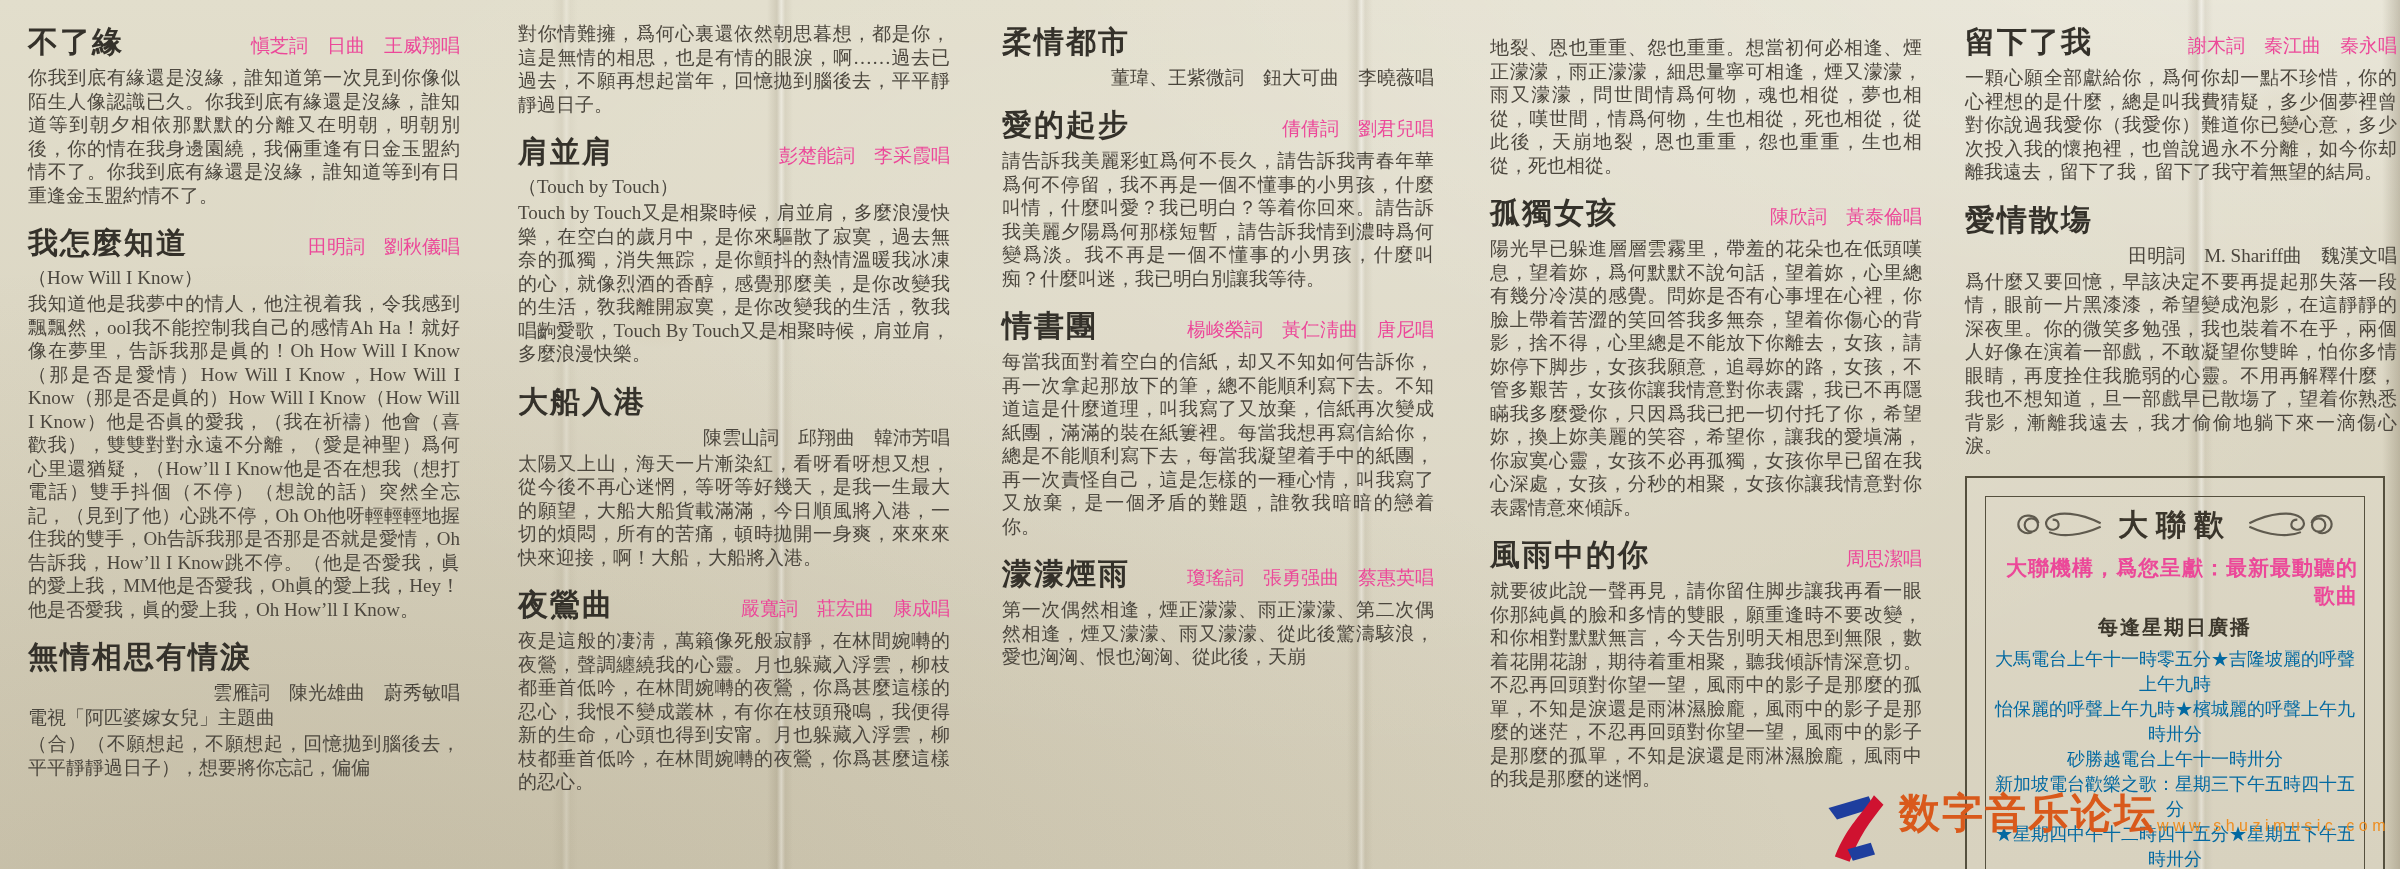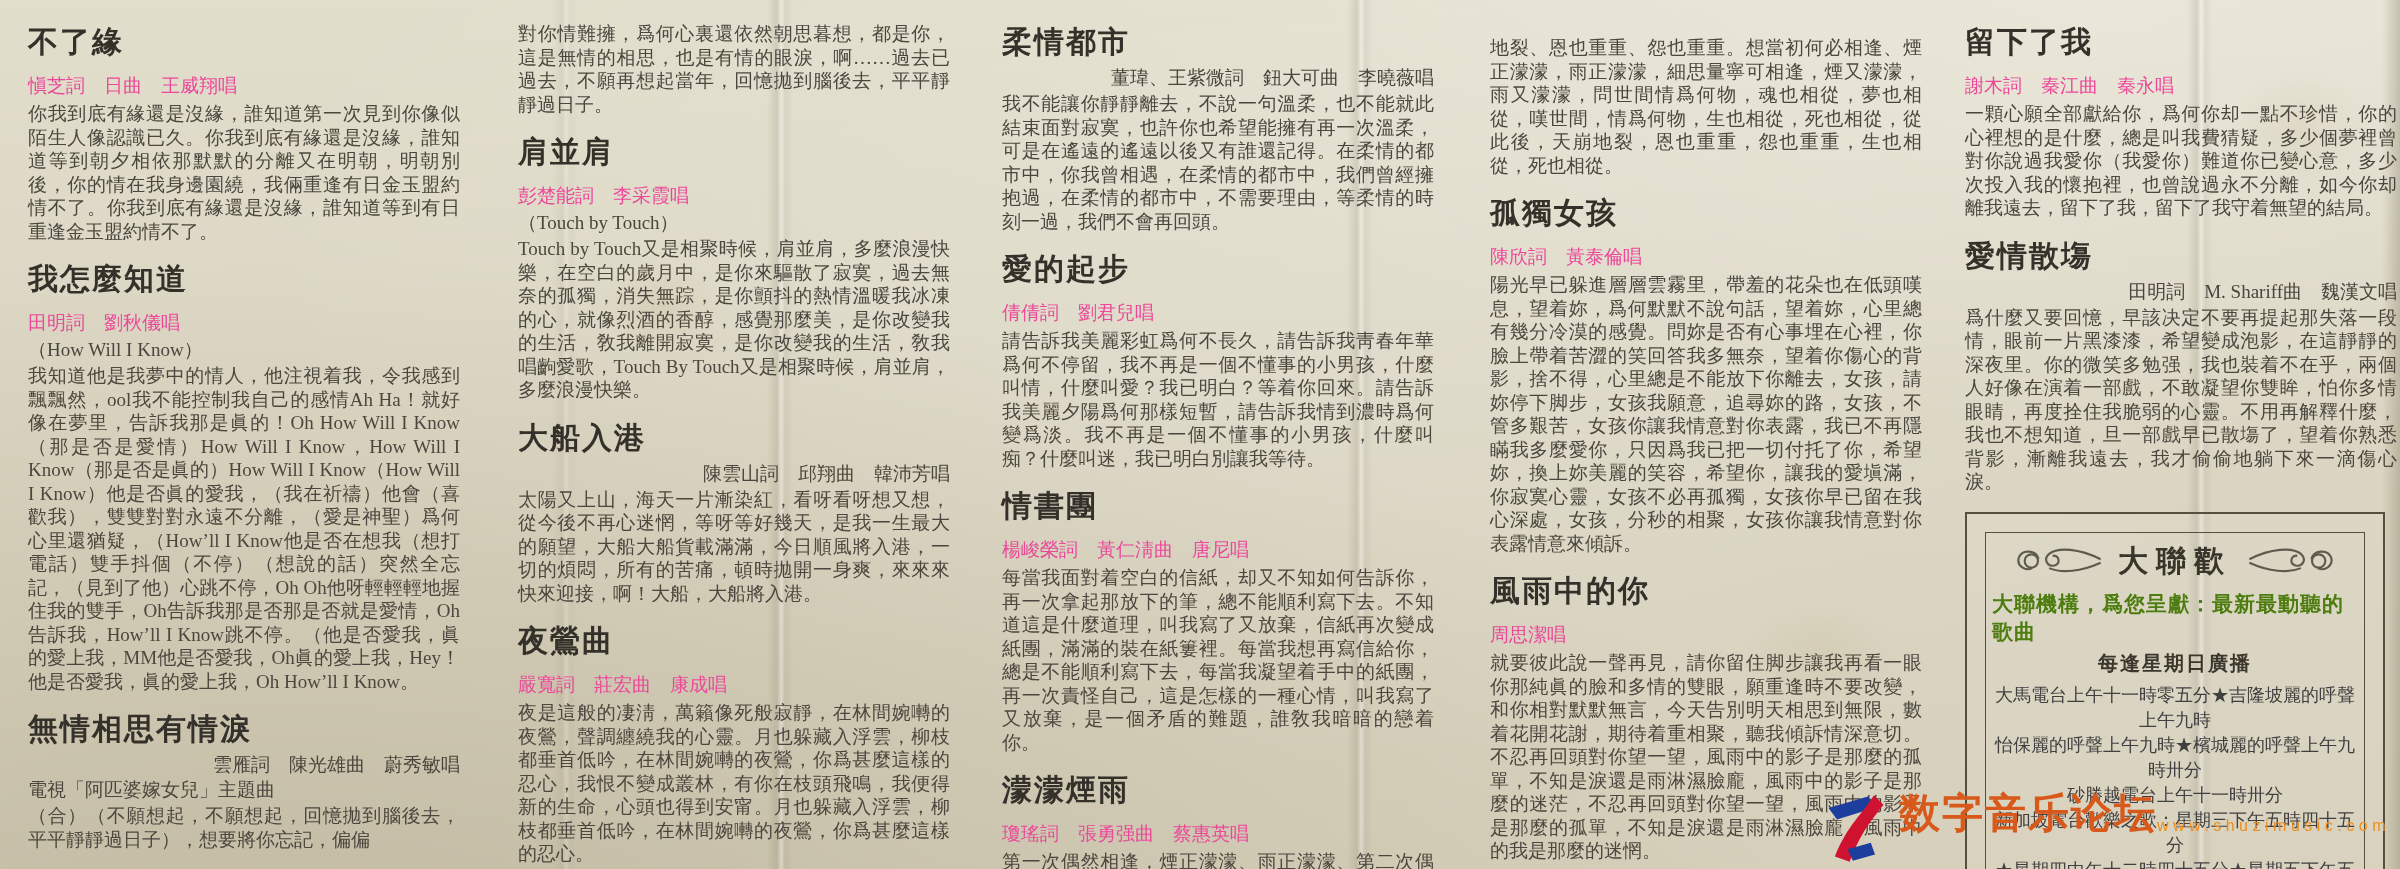--- a/index.html
+++ b/index.html
@@ -15,44 +15,44 @@
   .stain{position:absolute;border-radius:50%;pointer-events:none;}
   .crease{position:absolute;top:0;bottom:0;width:26px;pointer-events:none;
     background:linear-gradient(90deg,transparent 0,rgba(96,84,58,.14) 38%,rgba(255,255,255,.30) 55%,rgba(96,84,58,.08) 70%,transparent 100%);}
   .crease.faint{opacity:.5;}
   .edge-shade{position:absolute;top:0;bottom:0;right:0;width:18px;
     background:linear-gradient(90deg,transparent,rgba(90,78,52,.25));}
 
   .col{position:absolute;top:22px;width:432px;}
   .song{margin-top:16px;}
   .song:first-child{margin-top:0;}
-  .song-header{display:flex;justify-content:space-between;align-items:baseline;gap:10px;flex-direction:column;}
+  .song-header{display:flex;justify-content:space-between;align-items:baseline;gap:10px;}
   .song-title{font-size:30px;font-weight:bold;color:#34312a;letter-spacing:2px;white-space:nowrap;
     font-family:"Liberation Sans","DejaVu Sans",sans-serif;}
   .song-credits{font-size:19px;color:#ec4899;white-space:nowrap;}
   .credits-below{font-size:19px;color:#4a453c;margin-top:3px;line-height:23px;text-align:right;}
   .song-subtitle,.song-note{font-size:19px;color:#4a463e;line-height:23px;margin-top:2px;}
   .body{font-size:19px;line-height:23.5px;color:#4c473e;text-align:justify;margin-top:3px;
     text-justify:inter-ideograph;}
   .lead{margin-top:0;}
   #column-4 .lead{margin-top:14px;}
 
   
   .box{margin-top:18px;border:2px solid #55503e;padding:18px;background:rgba(255,255,255,.06);
     box-sizing:border-box;width:420px;}
   .box-inner{border:1px solid #55503e;padding:8px 6px 12px;}
   .box-title-row{display:flex;align-items:center;justify-content:center;gap:14px;}
   .box-title{font-size:30px;font-weight:bold;color:#3a352b;letter-spacing:8px;
     font-family:"Liberation Sans","DejaVu Sans",sans-serif;}
   .flourish{flex:0 0 auto;opacity:.85;}
   .flourish.right{transform:scaleX(-1);}
-  .box-line1{font-size:21px;font-weight:bold;text-align:left;color:#4d7c0f;margin-top:8px;letter-spacing:1px;}
+  .box-line1{font-size:21px;font-weight:bold;text-align:right;color:#ec4899;margin-top:8px;letter-spacing:1px;}
   .box-line2{font-size:20px;font-weight:bold;text-align:center;color:#3c372c;margin-top:4px;letter-spacing:2px;}
   .box-schedule{margin-top:6px;}
-  .sched-line{font-size:18px;line-height:25px;text-align:center;color:#404040;}
+  .sched-line{font-size:18px;line-height:25px;text-align:center;color:#0369a1;}
 
   
   .watermark{position:absolute;right:10px;bottom:4px;display:flex;align-items:flex-start;gap:10px;}
   .wm-text{display:flex;align-items:flex-end;}
   .wm-name{font-size:41px;font-weight:bold;color:#d9591b;line-height:44px;letter-spacing:2px;
     font-family:"Liberation Sans","DejaVu Sans",sans-serif;}
   .wm-url{font-size:16px;color:#ee8d1f;letter-spacing:4.5px;margin-top:3px;
     font-family:"Liberation Sans","DejaVu Sans",sans-serif;}
 </style>
 </head>
@@ -117,21 +117,20 @@
         </div>
         <div class="body">夜是這般的凄淸，萬籟像死般寂靜，在林間婉囀的夜鶯，聲調纏繞我的心靈。月也躲藏入浮雲，柳枝都垂首低吟，在林間婉囀的夜鶯，你爲甚麼這樣的忍心，我恨不變成叢林，有你在枝頭飛鳴，我便得新的生命，心頭也得到安甯。月也躲藏入浮雲，柳枝都垂首低吟，在林間婉囀的夜鶯，你爲甚麼這樣的忍心。</div>
       </section>
     </div>
     <div class="col" id="column-3" style="left: 1002px;">
       <section class="song">
         <div class="song-header">
           <span class="song-title">柔情都市</span>
         </div>
         <div class="credits-below">董瑋、王紫微詞　鈕大可曲　李曉薇唱</div>
-        <div class="body">我不能讓你靜靜離去，不說一句溫柔，也不能就此結束面對寂寞，也許你也希望能擁有再一次溫柔，可是在遙遠的遙遠以後又有誰還記得。在柔情的都市中，你我曾相遇，在柔情的都市中，我們曾經擁抱過，在柔情的都市中，不需要理由，等柔情的時刻一過，我們不會再回頭。</div>
       </section>
       <section class="song">
         <div class="song-header">
           <span class="song-title">愛的起步</span>
           <span class="song-credits">倩倩詞　劉君兒唱</span>
         </div>
         <div class="body">請告訴我美麗彩虹爲何不長久，請告訴我靑春年華爲何不停留，我不再是一個不懂事的小男孩，什麼叫情，什麼叫愛？我已明白？等着你回來。請告訴我美麗夕陽爲何那樣短暫，請告訴我情到濃時爲何變爲淡。我不再是一個不懂事的小男孩，什麼叫痴？什麼叫迷，我已明白別讓我等待。</div>
       </section>
       <section class="song">
         <div class="song-header">

